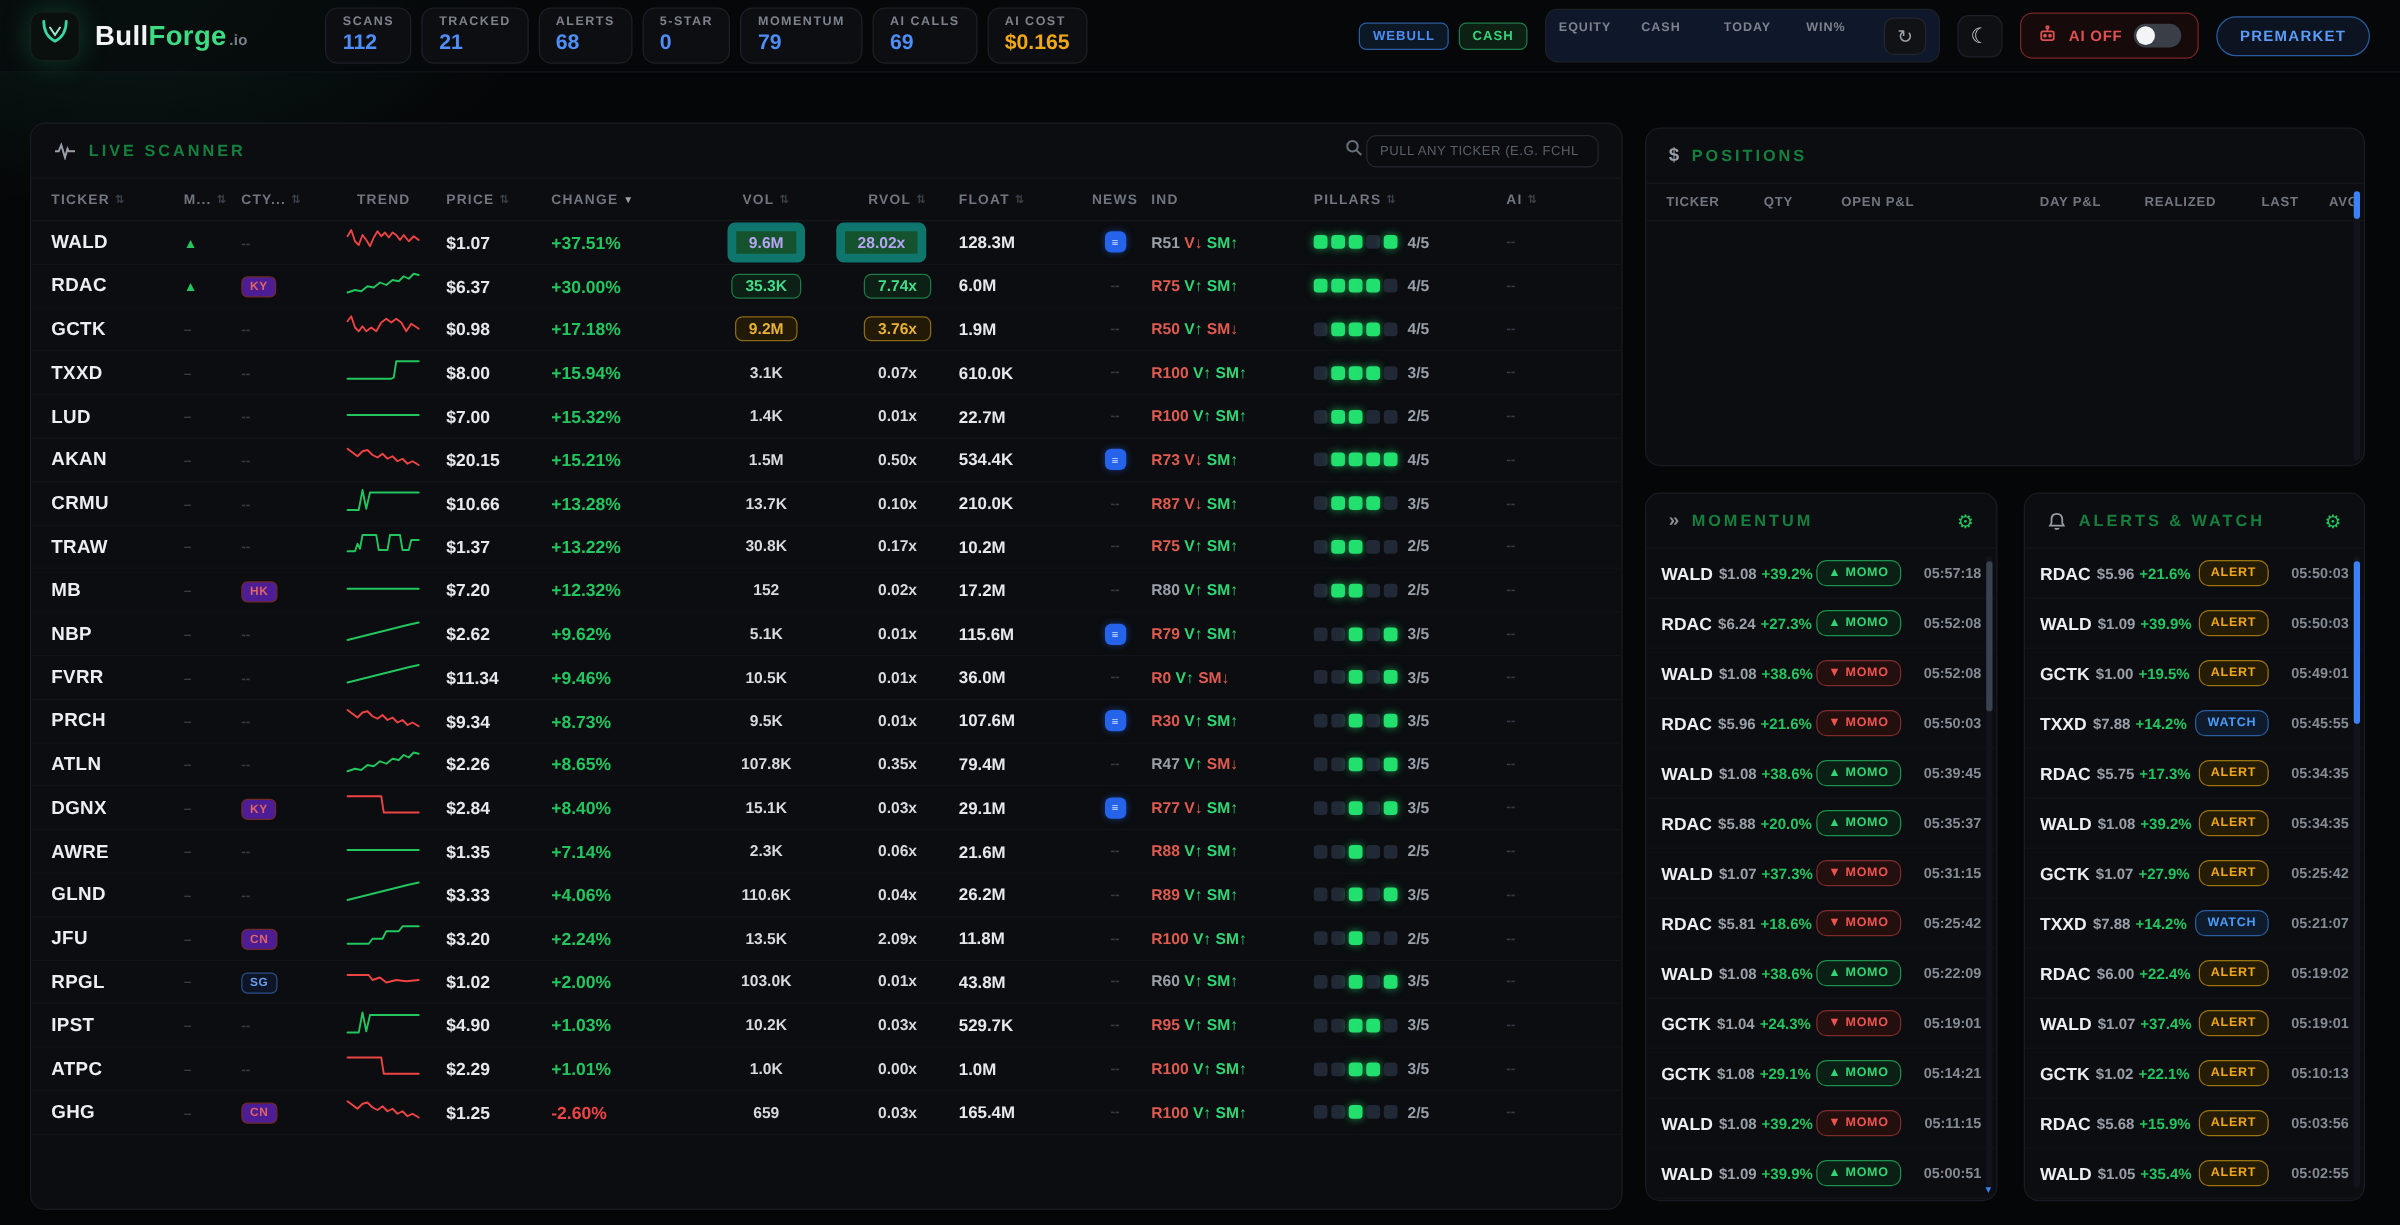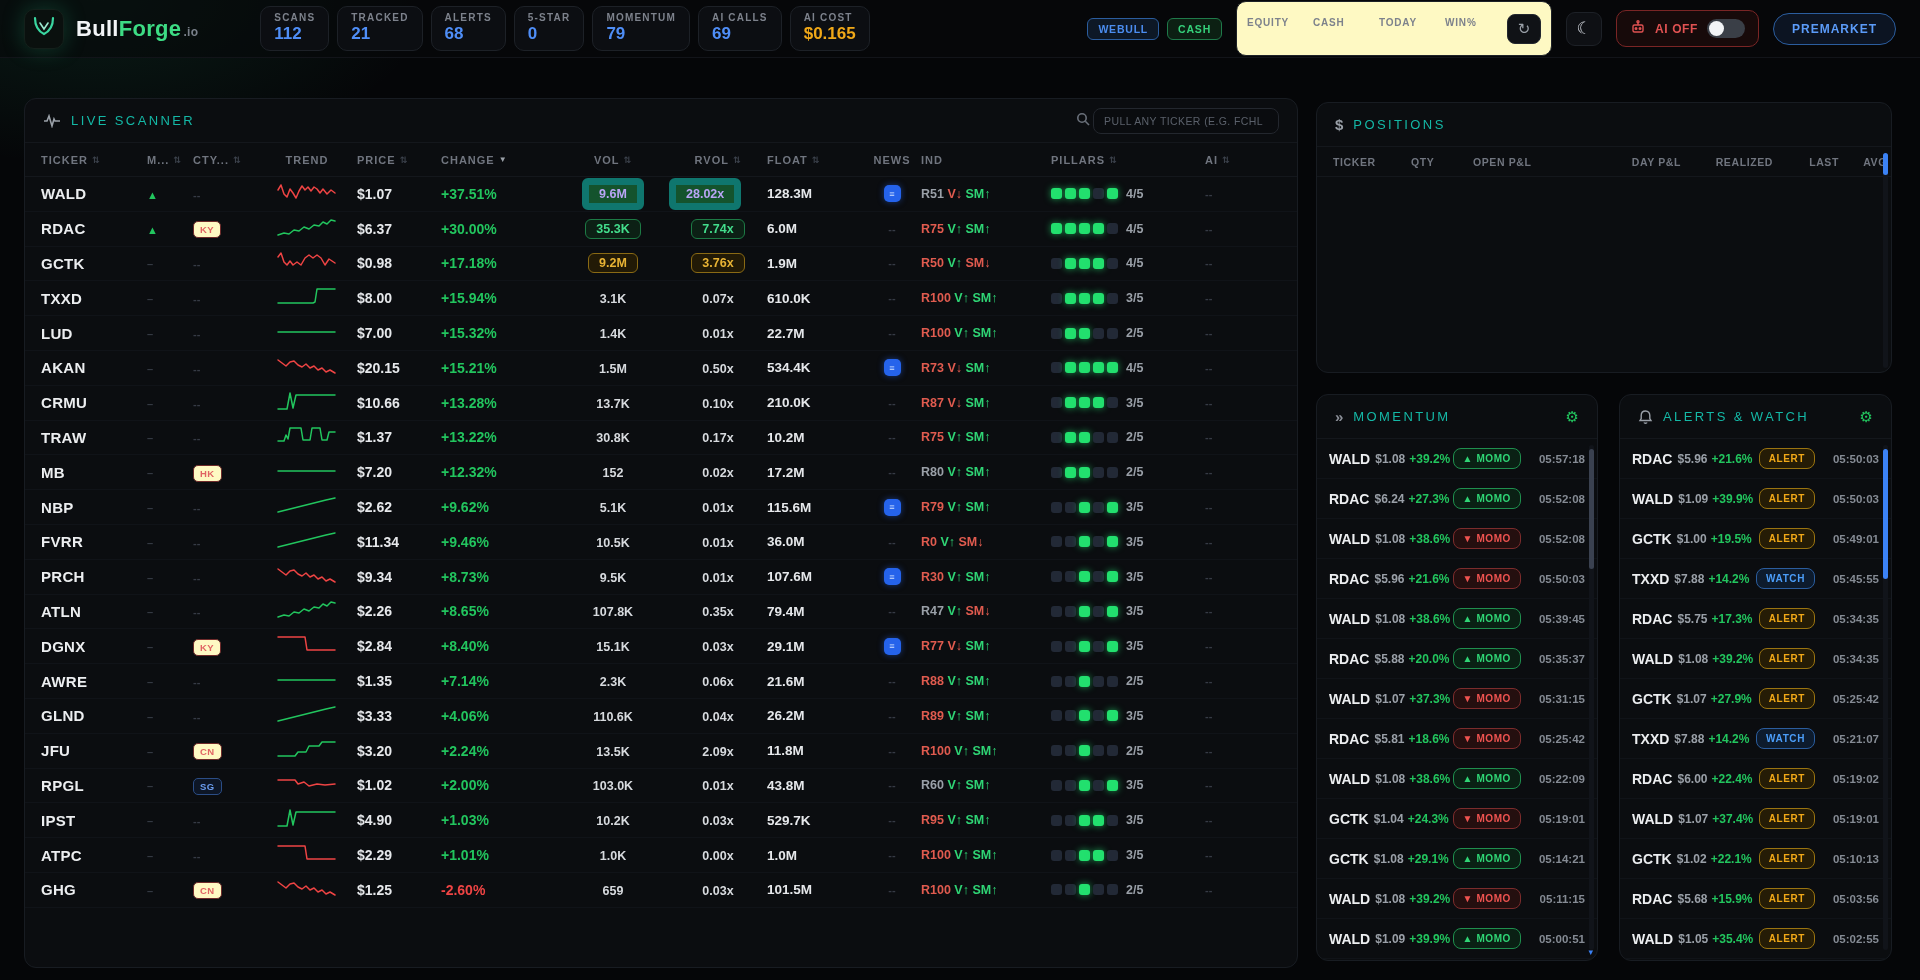--- a/index.html
+++ b/index.html
@@ -27,56 +27,56 @@
   .nav-item.active{ color:#35d07a; background:#0b2415; border:1px solid #1f7a4a; }
   .stats{ display:flex; gap:8px; margin-left:62px;}
   .stat-box{ min-width:64px; padding:5px 13px 6px; border:1px solid #1d2127; border-radius:10px; background:#0c0e12; text-align:left;}
   .stat-label{ font-size:10px; font-weight:700; letter-spacing:1.2px; color:#7d828c; white-space:nowrap;}
   .stat-value{ font-size:17px; font-weight:800; color:#4f8ef7; margin-top:1px; white-space:nowrap;}
   .right-cluster{ margin-left:auto; display:flex; align-items:center; gap:14px;}
   .broker-badges{ display:flex; gap:8px; align-items:center;}
   .badge-pill{ font-size:10.5px; font-weight:800; letter-spacing:.8px; padding:4px 10px; border-radius:6px; white-space:nowrap;}
   .badge-blue{ color:#4b8df0; border:1px solid #2b5d9e; background:#0d1826;margin-left:12px;}
   .badge-green{ color:#35d07a; border:1px solid #1f7a4a; background:#0c2013;}
-  .account-box{ display:flex; align-items:center; gap:10px; border:1px solid #1d2127; background:#fef9c3; border-radius:10px; padding:6px 10px; height:55px;}
+  .account-box{ display:flex; align-items:center; gap:10px; border:1px solid #1d2127; background:#0f172a; border-radius:10px; padding:6px 10px; height:43px;}
   .acct-field{ min-width:52px;}
   .acct-label{ font-size:10px; font-weight:700; letter-spacing:.8px; color:#7d828c; white-space:nowrap;}
   .acct-value{ font-size:12px; font-weight:700; color:#2a2f37; height:12px;}
   .icon-btn{ width:34px; height:30px; border:1px solid #23272e; border-radius:8px; background:#101216;
     display:flex; align-items:center; justify-content:center; color:#9aa0a8; font-size:15px; cursor:pointer;}
   .moon-btn{ width:36px; height:34px; border:1px solid #1d2127; border-radius:9px; background:#0e1014;
     display:flex; align-items:center; justify-content:center; color:#c9cdd4; font-size:17px; cursor:pointer;}
   .ai-btn{ display:flex; align-items:center; gap:9px; border:1px solid #7a2525; background:#170a0a; border-radius:10px; padding:8px 13px; cursor:pointer;}
   .ai-label{ color:#e05252; font-weight:800; font-size:12px; letter-spacing:.6px;}
   .toggle{ width:38px; height:19px; border-radius:10px; background:#3a3f47; position:relative;}
   .toggle .knob{ position:absolute; left:2px; top:2px; width:15px; height:15px; border-radius:50%; background:#f2f4f6;}
   .premarket{ border:1px solid #2b5d9e; color:#5b9bf8; background:#0c1422; border-radius:18px; padding:8px 18px; font-size:12px; font-weight:800; letter-spacing:1px; cursor:pointer; white-space:nowrap;}
   
   .panel{ position:absolute; background:#0b0d10; border:1px solid #181c22; border-radius:12px; overflow:hidden;}
   .panel-title{ display:flex; align-items:center; gap:10px; padding:0 18px; height:44px; border-bottom:1px solid #14171c;}
-  .panel-title .pt-text{ font-size:13px; font-weight:400; letter-spacing:2.4px; color:#14b8a6;}
+  .panel-title .pt-text{ font-size:13px; font-weight:700; letter-spacing:2.4px; color:#15803d;}
   .gear{ margin-left:auto; color:#22c55e; font-size:15px; cursor:pointer;}
   
   #scanner{ left:24px; top:98px; width:1274px; height:870px;}
   .search-wrap{ margin-left:auto; display:flex; align-items:center; gap:3px;}
   .search-input{ width:186px; background:#0a0c0f; border:1px solid #23272e; border-radius:8px; color:#c8ccd2;
     padding:6px 10px; font-size:10.5px; letter-spacing:.4px; font-family:inherit; outline:none;}
   .search-input::placeholder{ color:#5a606a; }
   .sgrid{ display:grid; grid-template-columns:106px 46px 64px 100px 84px 116px 112px 98px 96px 58px 130px 154px 42px; align-items:center; padding:0 16px;}
   .scan-head{ height:34px; border-bottom:1px solid #14171c;}
   .hcell{ font-size:11px; font-weight:800; letter-spacing:1px; color:#70757f; white-space:nowrap; display:flex; align-items:center; gap:4px; cursor:pointer;}
   .hcell .sort{ font-size:9px; color:#3c424c;}
   .hcell .sort-active{ font-size:8px; color:#9aa0a8;}
   .c-center{ justify-content:center;}
   .srow{ height:34.8px; border-bottom:1px solid #101318; cursor:pointer;}
   .cell-ticker{ font-size:15px; font-weight:800; color:#eceef0; letter-spacing:.3px;}
   .tri-up{ color:#22c55e; font-size:11px;}
   .dash{ color:#363b45; font-size:11px; font-weight:700;}
   .cty-badge{ font-size:9.5px; font-weight:800; letter-spacing:.5px; padding:2px 6px; border-radius:5px; display:inline-block;}
-  .cty-red{ color:#e06464; border:1px solid #6e2a2a; background:#fef9c3;}
+  .cty-red{ color:#e06464; border:1px solid #6e2a2a; background:#4c1d95;}
   .cty-blue{ color:#6b9df0; border:1px solid #2b4d86; background:#0d1626;}
   .cell-price{ font-size:14px; font-weight:600; color:#e6e8eb;}
   .cell-chg{ font-size:14px; font-weight:700;}
   .chg-up{ color:#22c55e;} .chg-dn{ color:#ef4444;}
   .vbadge{ display:inline-block; padding:2px 10px; border-radius:6px; font-weight:700; font-size:12.5px;}
   .vb-purple{ color:#b9a5f5; border:7px solid #0f766e; background:#14532d;}
   .vb-green{ color:#43dd8c; border:1px solid #1d7a45; background:#0c2015;}
   .vb-gold{ color:#e8b334; border:1px solid #8a6a14; background:#221a06;}
   .vb-none{ color:#d7dade; font-weight:700; font-size:12.5px;}
   .cell-float{ font-size:13.5px; font-weight:700; color:#e6e8eb;}
@@ -844,21 +844,21 @@
         <div><span class="cty-badge cty-red">CN</span></div>
         <div class="c-center" style="display: flex; justify-content: center;">
           <span><svg width="64" height="22" viewBox="0 0 60 22" fill="none">
               <polyline points="1,5 5,8 9,11 13,7 17,6 21,10 25,12 29,9 33,13 37,11 41,15 45,13 49,17 53,15 58,18" stroke="#ef4444" stroke-width="1.5" stroke-linejoin="round" stroke-linecap="round"></polyline>
             </svg></span>
         </div>
         <div class="cell-price">$1.25</div>
         <div class="cell-chg chg-dn">-2.60%</div>
         <div style="text-align: center;"><span class="vb-none">659</span></div>
         <div style="text-align: center;"><span class="vb-none">0.03x</span></div>
-        <div class="cell-float">101.5M</div>
+        <div class="cell-float">165.4M</div>
         <div style="display: flex; justify-content: center;">
           <span class="dash">--</span>
         </div>
         <div class="ind-cell"><span class="ind-r-red">R100 </span><span class="ind-up">V↑ </span><span class="ind-up">SM↑</span></div>
         <div class="pil-wrap">
           <span class="pil"></span>
           <span class="pil"></span>
           <span class="pil on"></span>
           <span class="pil"></span>
           <span class="pil"></span>

